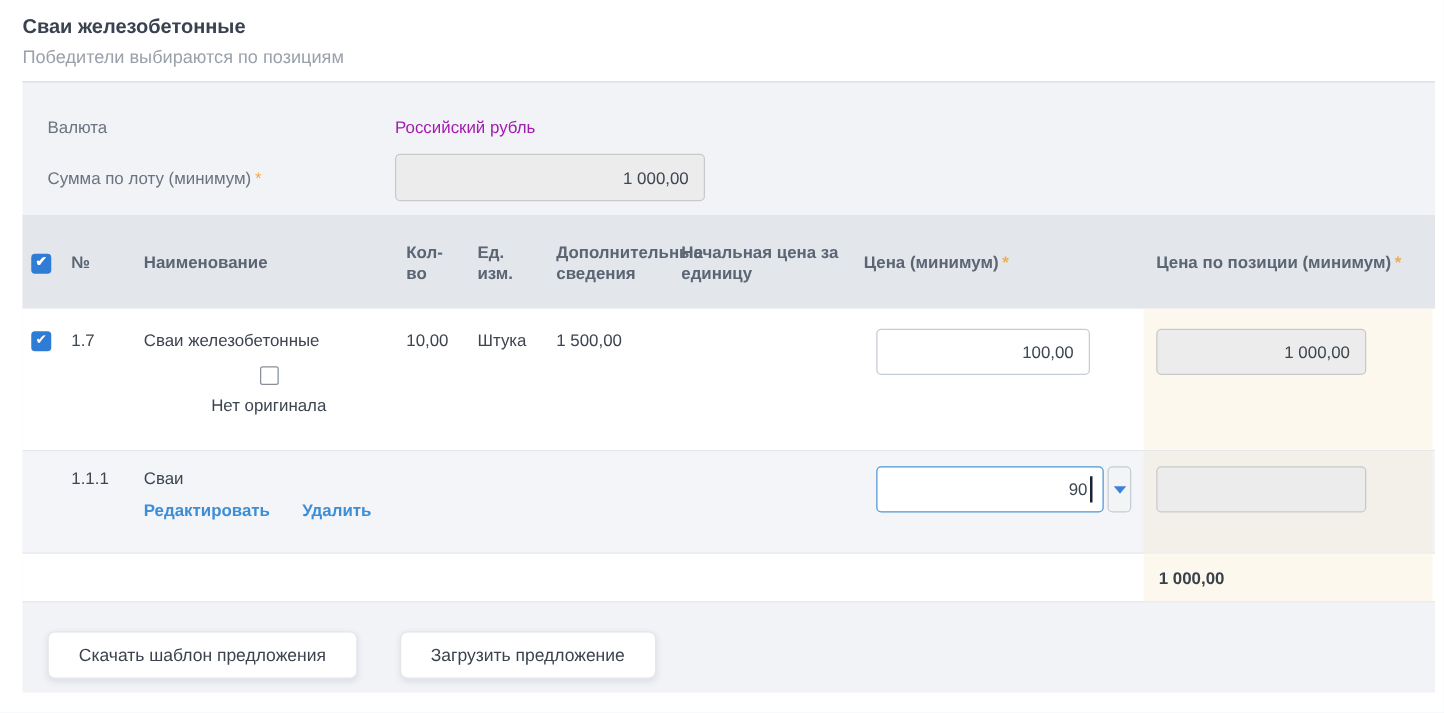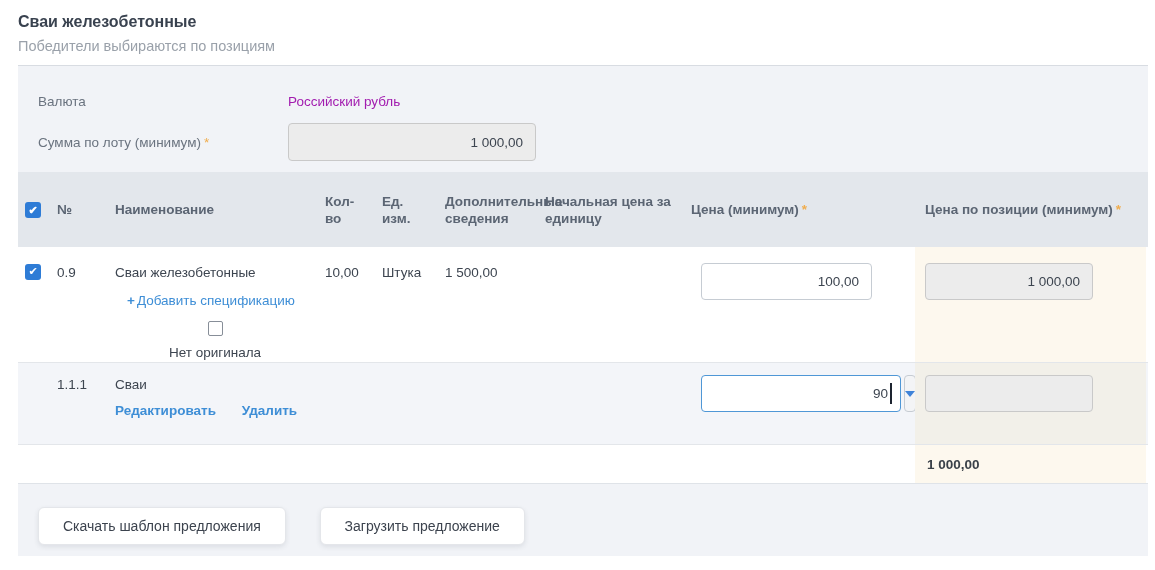--- a/index.html
+++ b/index.html
@@ -16,21 +16,21 @@
   .page-title { font-size:16px; font-weight:bold; color:#39424f; line-height:20px; }
   .page-subtitle { font-size:14.5px; color:#9aa1aa; line-height:20px; margin-top:4px; }
 
   
   .panel { margin-top:9px; background:#f1f3f7; border-top:1px solid #d8dce2; }
 
   
   .lot-form { padding:28px 0 11px 0; }
   .form-row { display:flex; align-items:center; }
   .form-row + .form-row { margin-top:14px; }
-  .form-label { width:270px; padding-left:20px; color:#6a737f; }
+  .form-label { width:298px; padding-left:20px; color:#6a737f; }
   .req { color:#f0ad4e; margin-left:3px; }
   .form-value { color:#a21caf; }
 
   
   .inp {
     height:38px; border:1px solid #c6ccd3; border-radius:4px;
     background:#fff; color:#3d4550; font-family:inherit; font-size:13.5px;
     text-align:right; padding:0 12px; outline:none;
   }
   .inp.disabled { background:#ececec; border-color:#c9c9c9; }
@@ -146,26 +146,23 @@
       <div><span>Цена (минимум)</span><span class="req">*</span></div>
       <div class="sum-head"><span>Цена по позиции (минимум)</span><span class="req">*</span></div>
     </div>
 
     <div class="grid trow row-main">
       <div class="cell-check pt16">
         <span class="cb-checked">
             <span>✔</span>
           </span>
       </div>
-      <div class="cell-num pt16 txt">0.9</div>
+      <div class="cell-num pt16 txt">1.7</div>
       <div class="cell-name pt16 txt">
         <div>Сваи железобетонные</div>
-        <div class="add-spec">
-          <span class="link plus">+</span><span class="link">Добавить спецификацию</span>
-        </div>
         <div class="no-orig">
           <span class="cb-empty"></span>
           <span>Нет оригинала</span>
         </div>
       </div>
       <div class="pt16 txt">10,00</div>
       <div class="pt16 txt">Штука</div>
       <div class="pt16 txt">1 500,00</div>
       <div></div>
       <div class="pt16">
@@ -186,21 +183,21 @@
           <span class="link">Удалить</span>
         </div>
       </div>
       <div></div>
       <div></div>
       <div></div>
       <div></div>
       <div class="pt12">
         <span class="combo">
           <span class="inp-wrap">
-            <input class="inp price focused" style="width: 200px;" value="90">
+            <input class="inp price focused" style="width: 182px;" value="90">
             <span class="caret-bar"></span>
           </span>
           <span class="dd-btn">
             <span class="dd-arrow"></span>
           </span>
         </span>
       </div>
       <div class="sum-cell pt12">
         <input class="inp disabled sum" disabled="" value="" style="">
       </div>

